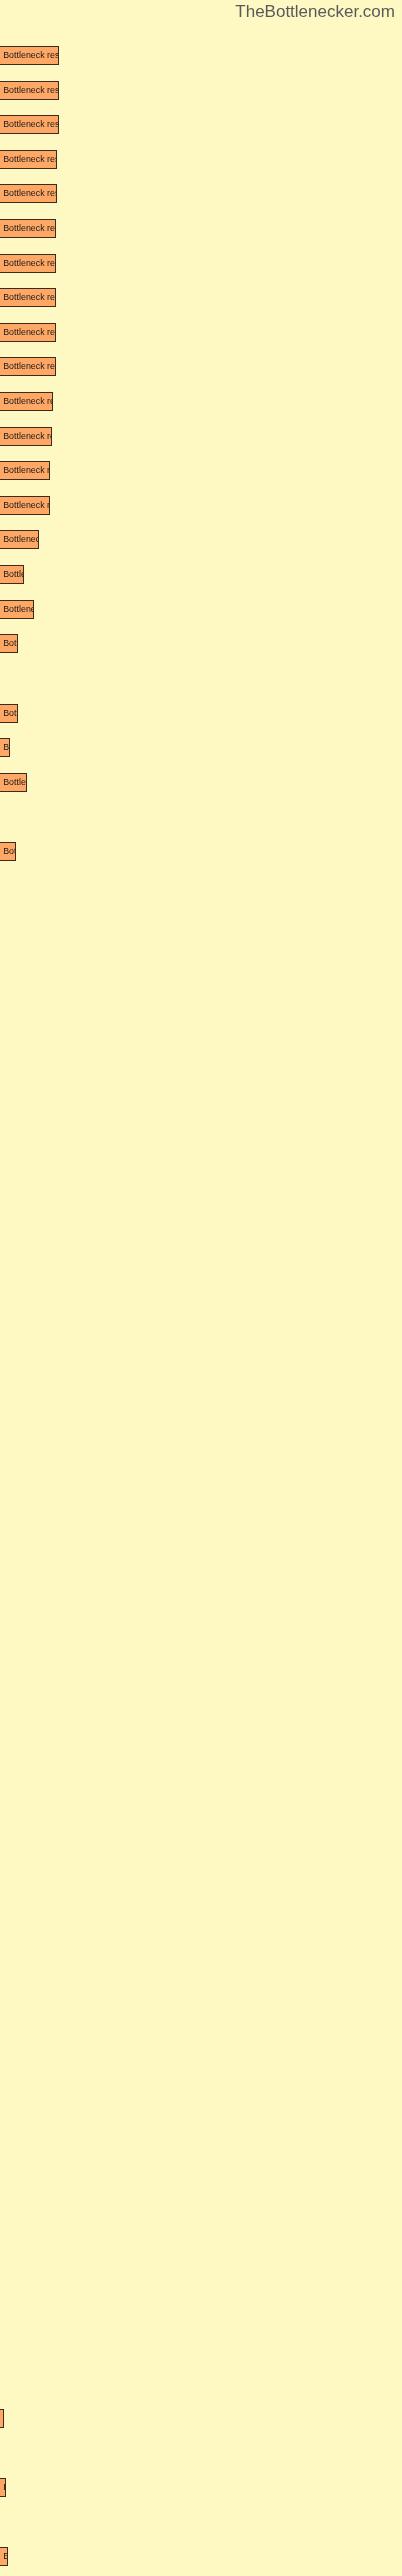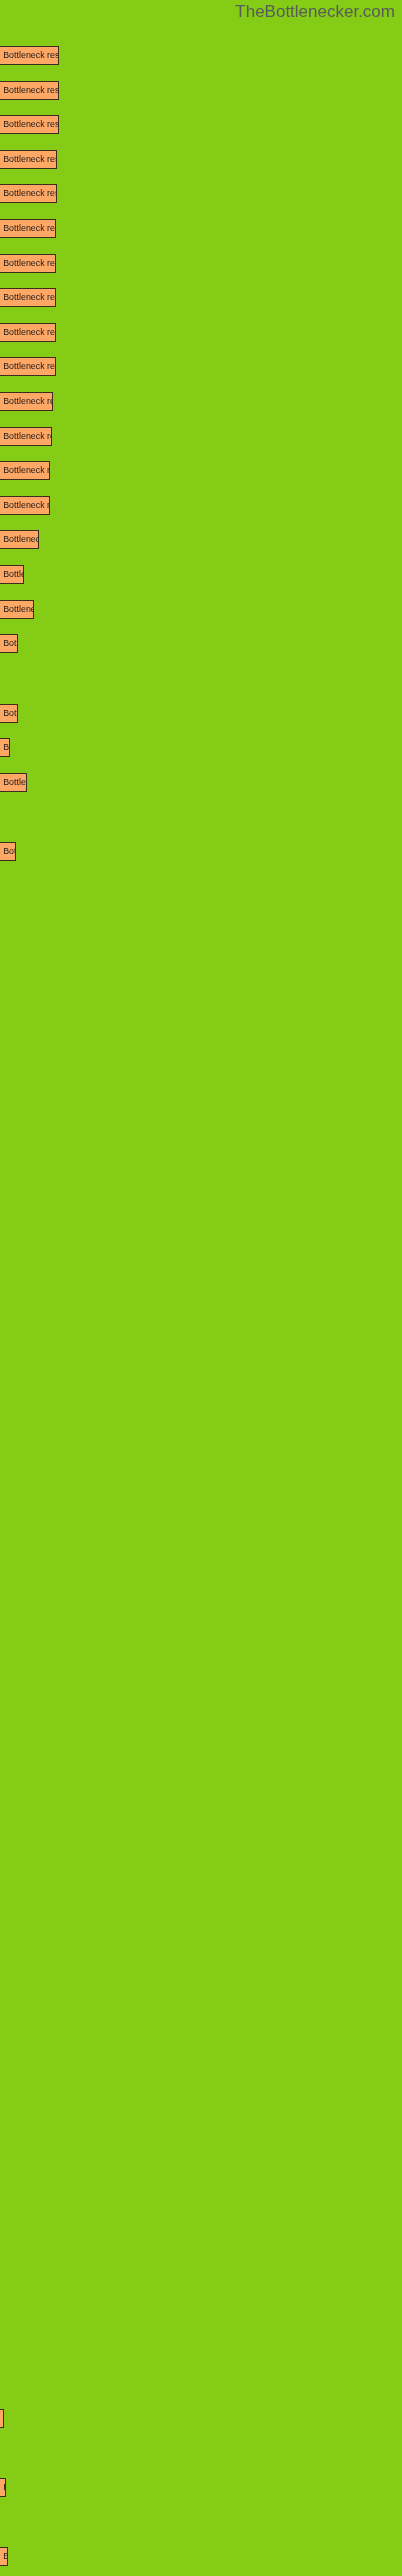--- a/index.html
+++ b/index.html
@@ -13,21 +13,21 @@
     position: relative;
     overflow: hidden;
     font-family: "Liberation Sans", sans-serif;
   }
   #chart-root {
     position: absolute;
     left: 0;
     top: 0;
     width: 403px;
     height: 2576px;
-    background: #84cc16;
+    background: #fef9c3;
   }
   #watermark {
     position: absolute;
     right: 8px;
     top: 0.8px;
     font-family: "Liberation Sans", sans-serif;
     font-size: 17px;
     color: #5a5a5a;
     letter-spacing: 0px;
     white-space: nowrap;

